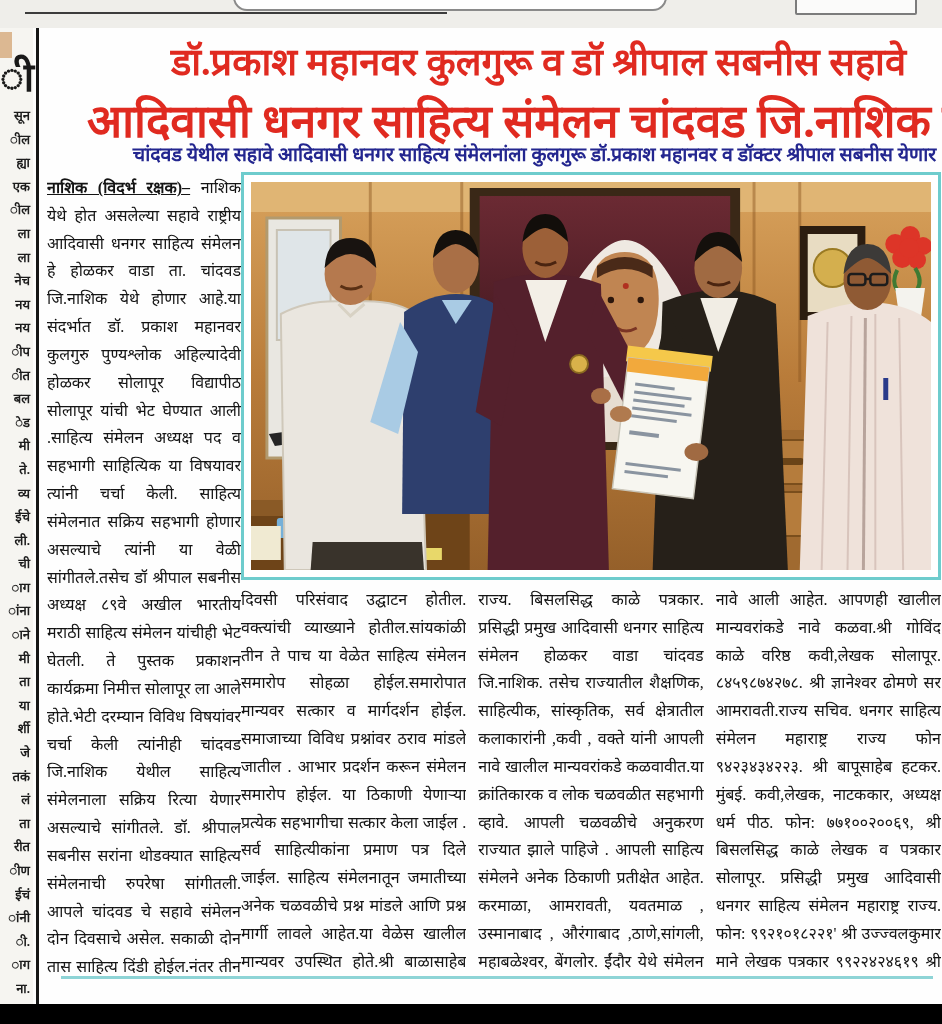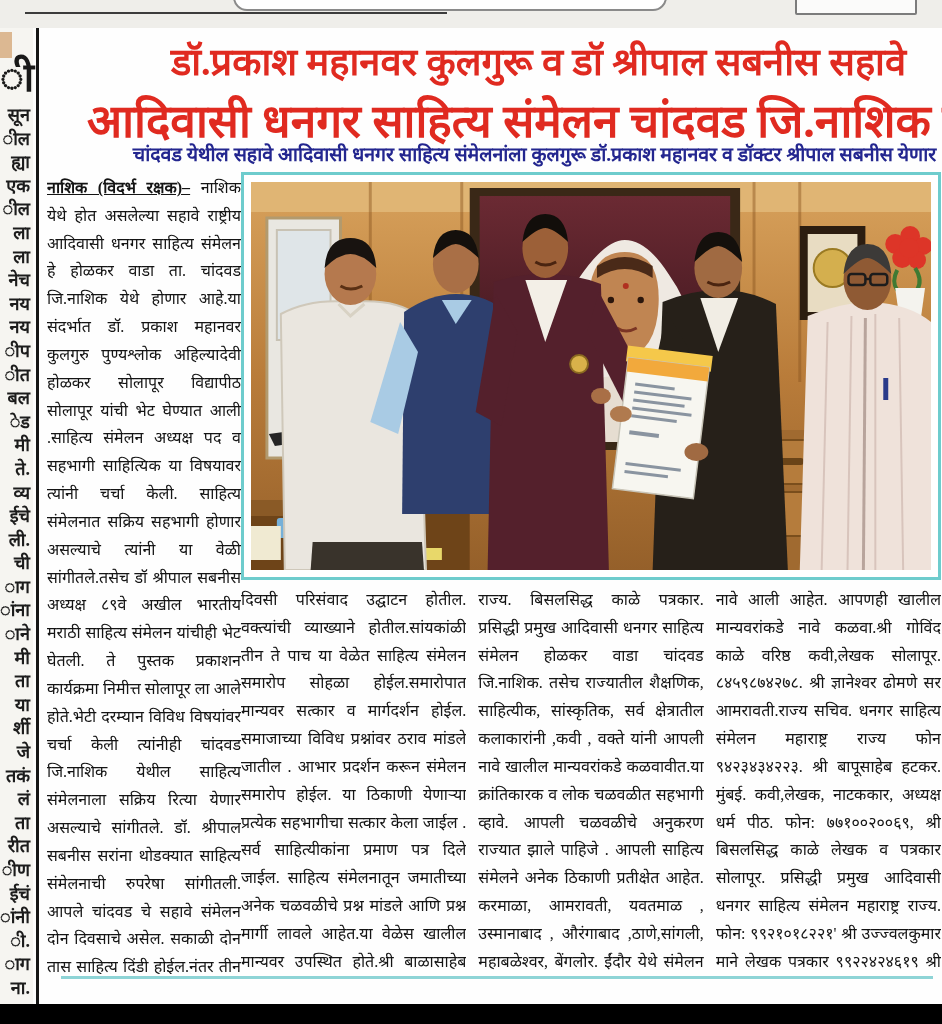--- a/index.html
+++ b/index.html
@@ -19,21 +19,21 @@
   
   .top-band{position:absolute;left:0;top:0;width:942px;height:28px;background:var(--topband_bg);}
   .tab-outline{position:absolute;left:233px;top:-20px;width:430px;height:27px;border:2px solid #8a8a8a;border-radius:0 0 14px 14px;background:#fff;}
   .tr-outline{position:absolute;left:795px;top:-14px;width:118px;height:25px;border:2px solid #7c7c7c;background:#fbfbfa;border-radius:2px;}
   .top-line{position:absolute;left:25px;top:12px;width:422px;height:2px;background:#3c3c3c;}
   
   .left-strip{position:absolute;left:0;top:28px;width:33px;height:976px;background:#f6f5f1;}
   .beige-block{position:absolute;left:0;top:4px;width:12px;height:26px;background:#dcb892;}
   .big-frag{position:absolute;left:0;top:30px;width:30px;font-size:40px;font-weight:bold;color:#191919;line-height:1;}
   .frags{position:absolute;top:76px;left:0;width:30px;display:flex;flex-direction:column;align-items:flex-end;}
-  .frags span{font-size:18px;font-weight:bold;line-height:23.6px;color:#1c1c1c;white-space:nowrap;}
+  .frags span{font-size:13px;font-weight:bold;line-height:23.6px;color:#1c1c1c;white-space:nowrap;}
   
   .article{position:absolute;left:36px;top:28px;width:906px;height:977px;background:#fefefe;border-left:3px solid #161616;box-sizing:border-box;}
   .hl{position:absolute;left:0;width:100%;text-align:center;font-weight:bold;color:var(--headline);white-space:nowrap;padding-left:48px;}
   .hl1{top:6px;font-size:38px;}
   .hl2{top:60px;font-size:46px;}
   .subhl{position:absolute;top:112px;left:8px;width:100%;text-align:center;font-size:19.5px;font-weight:bold;color:var(--subheadline);white-space:nowrap;padding-left:36px;}
   .newscol{font-size:16px;line-height:1.74;text-align:justify;color:var(--body_text);overflow:hidden;}
   .col1{position:absolute;left:8px;top:146px;width:194px;height:800px;}
   .dateline{font-weight:bold;text-decoration:underline;}
   .below-cols{position:absolute;left:202px;top:558px;width:700px;height:388px;display:flex;gap:12px;}

